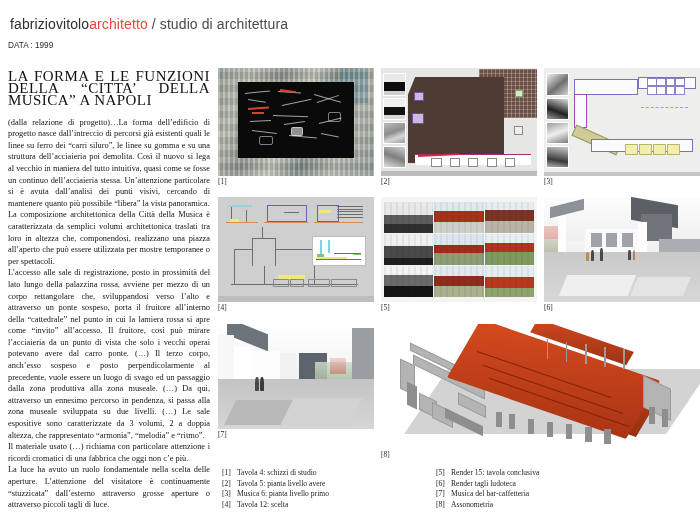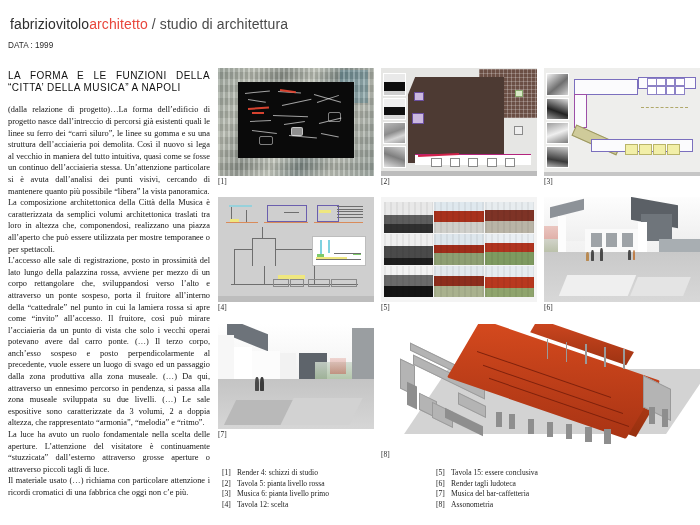--- a/index.html
+++ b/index.html
@@ -55,22 +55,22 @@
     white-space: nowrap;
   }
 
   
   .text-col {
     position: absolute;
     left: 8px; top: 70px;
     width: 202px;
   }
   .article-title {
-    font-family: Liberation Sans, sans-serif;
-    font-size: 10px;
+    font-family: Liberation Serif, serif;
+    font-size: 15px;
     line-height: 12.2px;
     text-align: justify;
     text-align-last: left;
     letter-spacing: 0.45px;
     margin: 0 0 10px 0;
     color: #111;
   }
   .para {
     font-size: 8.35px;
     line-height: 11.6px;
@@ -317,22 +317,22 @@
 <div class="header">
   <div class="logo"><span class="name">fabriziovitolo</span><span class="accent">architetto</span><span class="suffix"> / studio di architettura</span></div>
 </div>
 <div class="meta-date">DATA : 1999</div>
 
 <div class="text-col">
   <div class="article-title">LA FORMA E LE FUNZIONI DELLA “CITTA’ DELLA MUSICA” A NAPOLI</div>
   <p class="para">(dalla relazione di progetto)…La forma dell’edificio di progetto nasce dall’intreccio di percorsi già esistenti quali le linee su ferro dei “carri siluro”, le linee su gomma e su una struttura dell’acciaieria poi demolita. Così il nuovo si lega al vecchio in maniera del tutto intuitiva, quasi come se fosse un continuo dell’acciaieria stessa. Un’attenzione particolare si è avuta dall’analisi dei punti visivi, cercando di mantenere quanto più possibile “libera” la vista panoramica.</p>
   <p class="para">La composizione architettonica della Città della Musica è caratterizzata da semplici volumi architettonica traslati tra loro in altezza che, componendosi, realizzano una piazza all’aperto che può essere utilizzata per mostre temporanee o per spettacoli.</p>
   <p class="para">L’accesso alle sale di registrazione, posto in prossimità del lato lungo della palazzina rossa, avviene per mezzo di un corpo rettangolare che, sviluppandosi verso l’alto e attraverso un ponte sospeso, porta il fruitore all’interno della “cattedrale” nel punto in cui la lamiera rossa si apre come “invito” all’accesso. Il fruitore, così può mirare l’acciaieria da un punto di vista che solo i vecchi operai potevano avere dal carro ponte. (…) Il terzo corpo, anch’esso sospeso e posto perpendicolarmente al precedente, vuole essere un luogo di svago ed un passaggio dalla zona produttiva alla zona museale. (…) Da qui, attraverso un ennesimo percorso in pendenza, si passa alla zona museale sviluppata su due livelli. (…) Le sale espositive sono caratterizzate da 3 volumi, 2 a doppia altezza, che rappresentato “armonia”, “melodia” e “ritmo”.</p>
+  <p class="para">Il materiale usato (…) richiama con particolare attenzione i ricordi cromatici di una fabbrica che oggi non c’e più.</p>
   <p class="para">La luce ha avuto un ruolo fondamentale nella scelta delle aperture. L’attenzione del visitatore è continuamente “stuzzicata” dall’esterno attraverso grosse aperture o attraverso piccoli tagli di luce.</p>
-  <p class="para">Il materiale usato (…) richiama con particolare attenzione i ricordi cromatici di una fabbrica che oggi non c’e più.</p>
 </div>
 
 <div class="grid">
 
   <div class="fig" style="left:0px; top:0px; width:156px; height:108px;">
     <div class="frame">
       <div class="f1-bg">
           <div class="tint"></div>
         </div>
       <div class="f1-panel">
@@ -590,30 +590,30 @@
       </div>
     </div>
     <div class="cap">[8]</div>
   </div>
 
 </div>
 
 <div class="legend">
   <div class="item">
       <span class="num">[1]</span>
-      <span class="txt">Render 4: schizzi di studio</span>
+      <span class="txt">Tavola 4: schizzi di studio</span>
     </div>
   <div class="item">
       <span class="num">[5]</span>
-      <span class="txt">Tavola 15: essere conclusiva</span>
+      <span class="txt">Render 15: tavola conclusiva</span>
     </div>
 
   <div class="item">
       <span class="num">[2]</span>
-      <span class="txt">Tavola 5: pianta livello rossa</span>
+      <span class="txt">Tavola 5: pianta livello avere</span>
     </div>
   <div class="item">
       <span class="num">[6]</span>
       <span class="txt">Render tagli ludoteca</span>
     </div>
 
   <div class="item">
       <span class="num">[3]</span>
       <span class="txt">Musica 6: pianta livello primo</span>
     </div>

